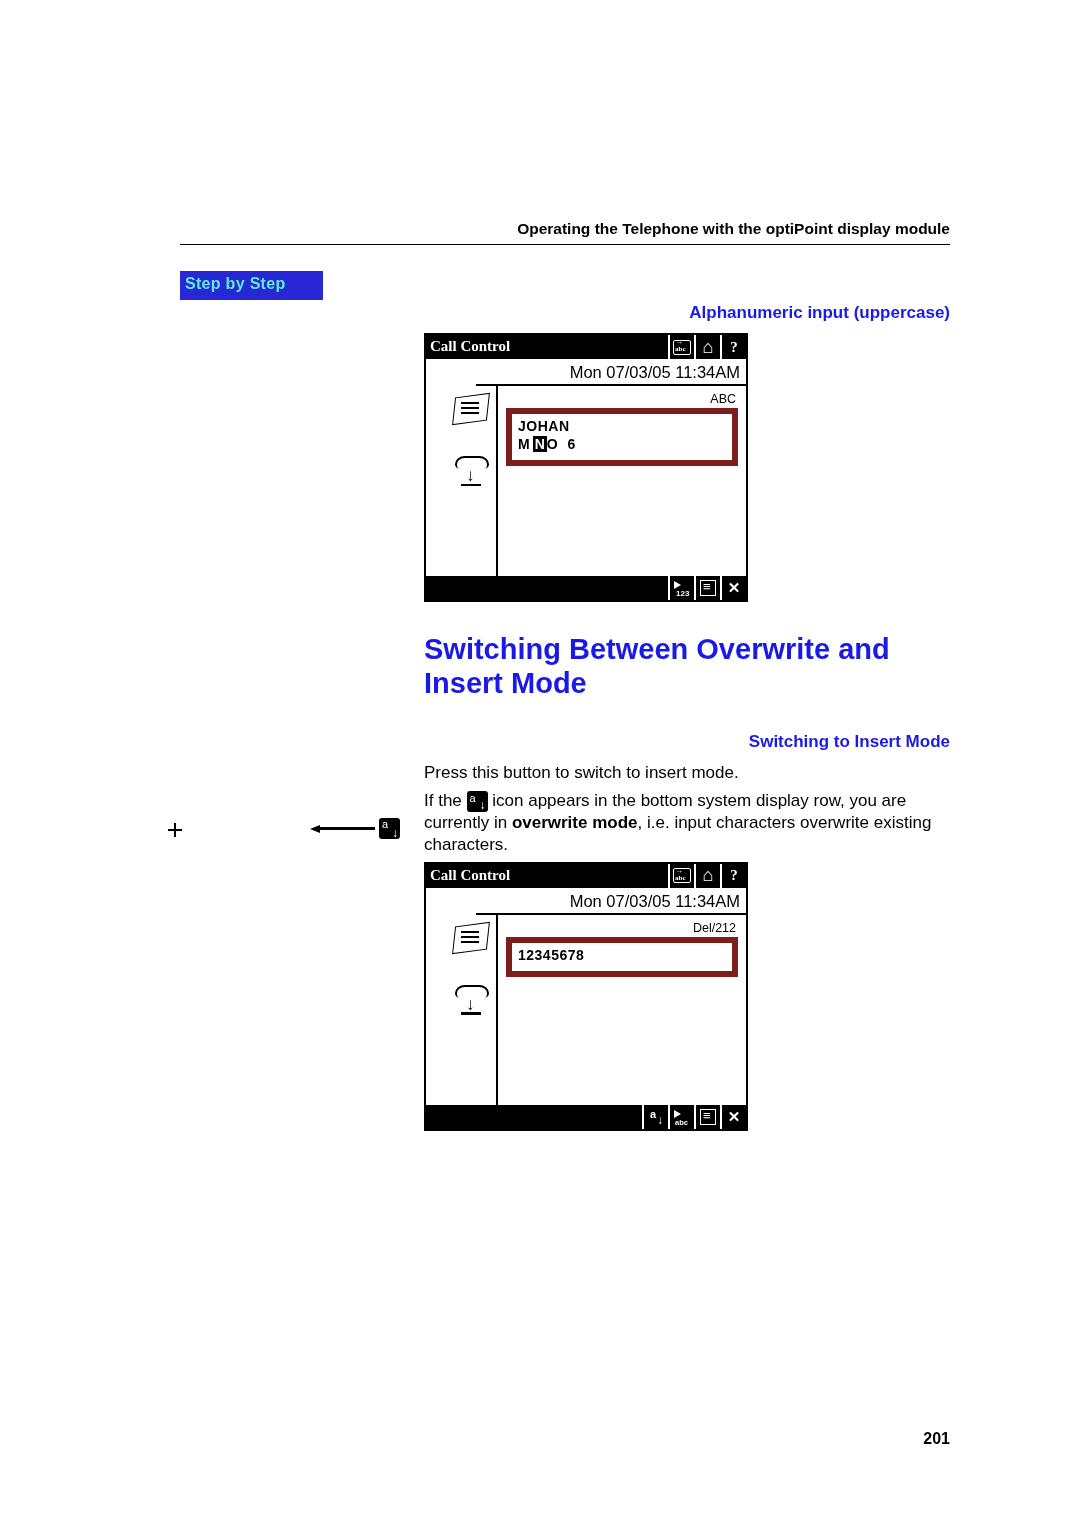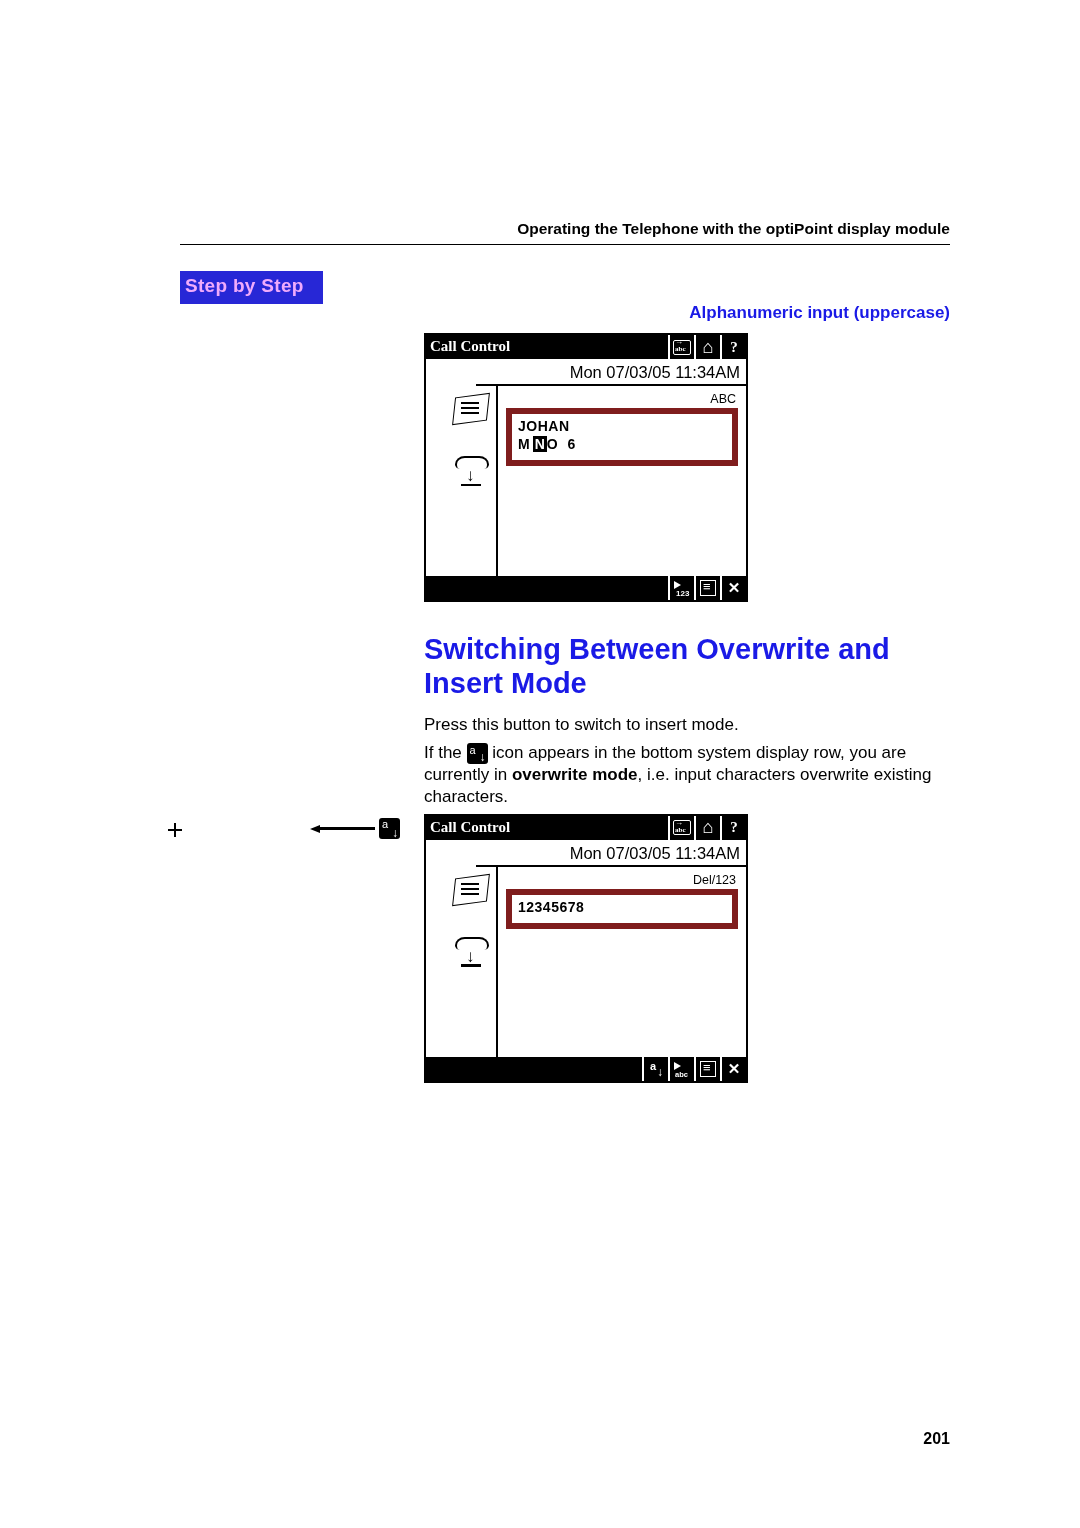--- a/index.html
+++ b/index.html
@@ -31,23 +31,23 @@
   .columns{
     display:flex;
     align-items:flex-start;
   }
   .side{
     width:232px;
     flex:0 0 232px;
   }
   .stepbadge{
     background:var(--brand-blue);
-    color:#f0abfc;
-    font-weight:bold;
-    font-size:19px;
+    color:#5eead4;
+    font-weight:bold;
+    font-size:16px;
     padding:4px 10px 7px 5px;
     width:128px;
     letter-spacing:0.3px;
   }
   .main{
     flex:1;
     padding-left:12px;
   }
   .section-label{
     color:var(--accent-blue);
@@ -271,20 +271,21 @@
         </div>
         <div class="footbar">
           <div class="ticon g-123"></div>
           <div class="ticon g-list"></div>
           <div class="ticon g-x"></div>
         </div>
       </div>
 
       <div class="h2">Switching Between Overwrite and Insert Mode</div>
 
+      <div class="section-label">Switching to Insert Mode</div>
 
       <p class="body-text">Press this button to switch to insert mode.</p>
 
       <p class="body-text">
         <span>If the </span>
         <span class="g-overwrite"></span>
         <span> icon appears in the bottom system display row, you are currently in </span><b>overwrite mode</b><span>, i.e. input characters overwrite existing characters.</span>
       </p>
 
       <div class="phone">
@@ -299,21 +300,21 @@
         </div>
         <div class="datetime">Mon 07/03/05 11:34AM</div>
         <div class="body">
           <div class="lefticons">
             <div class="li-note"></div>
             <div class="li-phone">
                 <span class="bar"></span>
               </div>
           </div>
           <div class="content">
-            <div class="mode-ind">Del/123</div>
+            <div class="mode-ind">Del/212</div>
             <div class="entrybox">
               <div class="entry-line1">12345678</div>
             </div>
           </div>
         </div>
         <div class="footbar">
           <div class="ticon">
               <span class="g-overwrite" style="width:18px;height:18px;"></span>
             </div>
           <div class="ticon g-abc2"></div>

